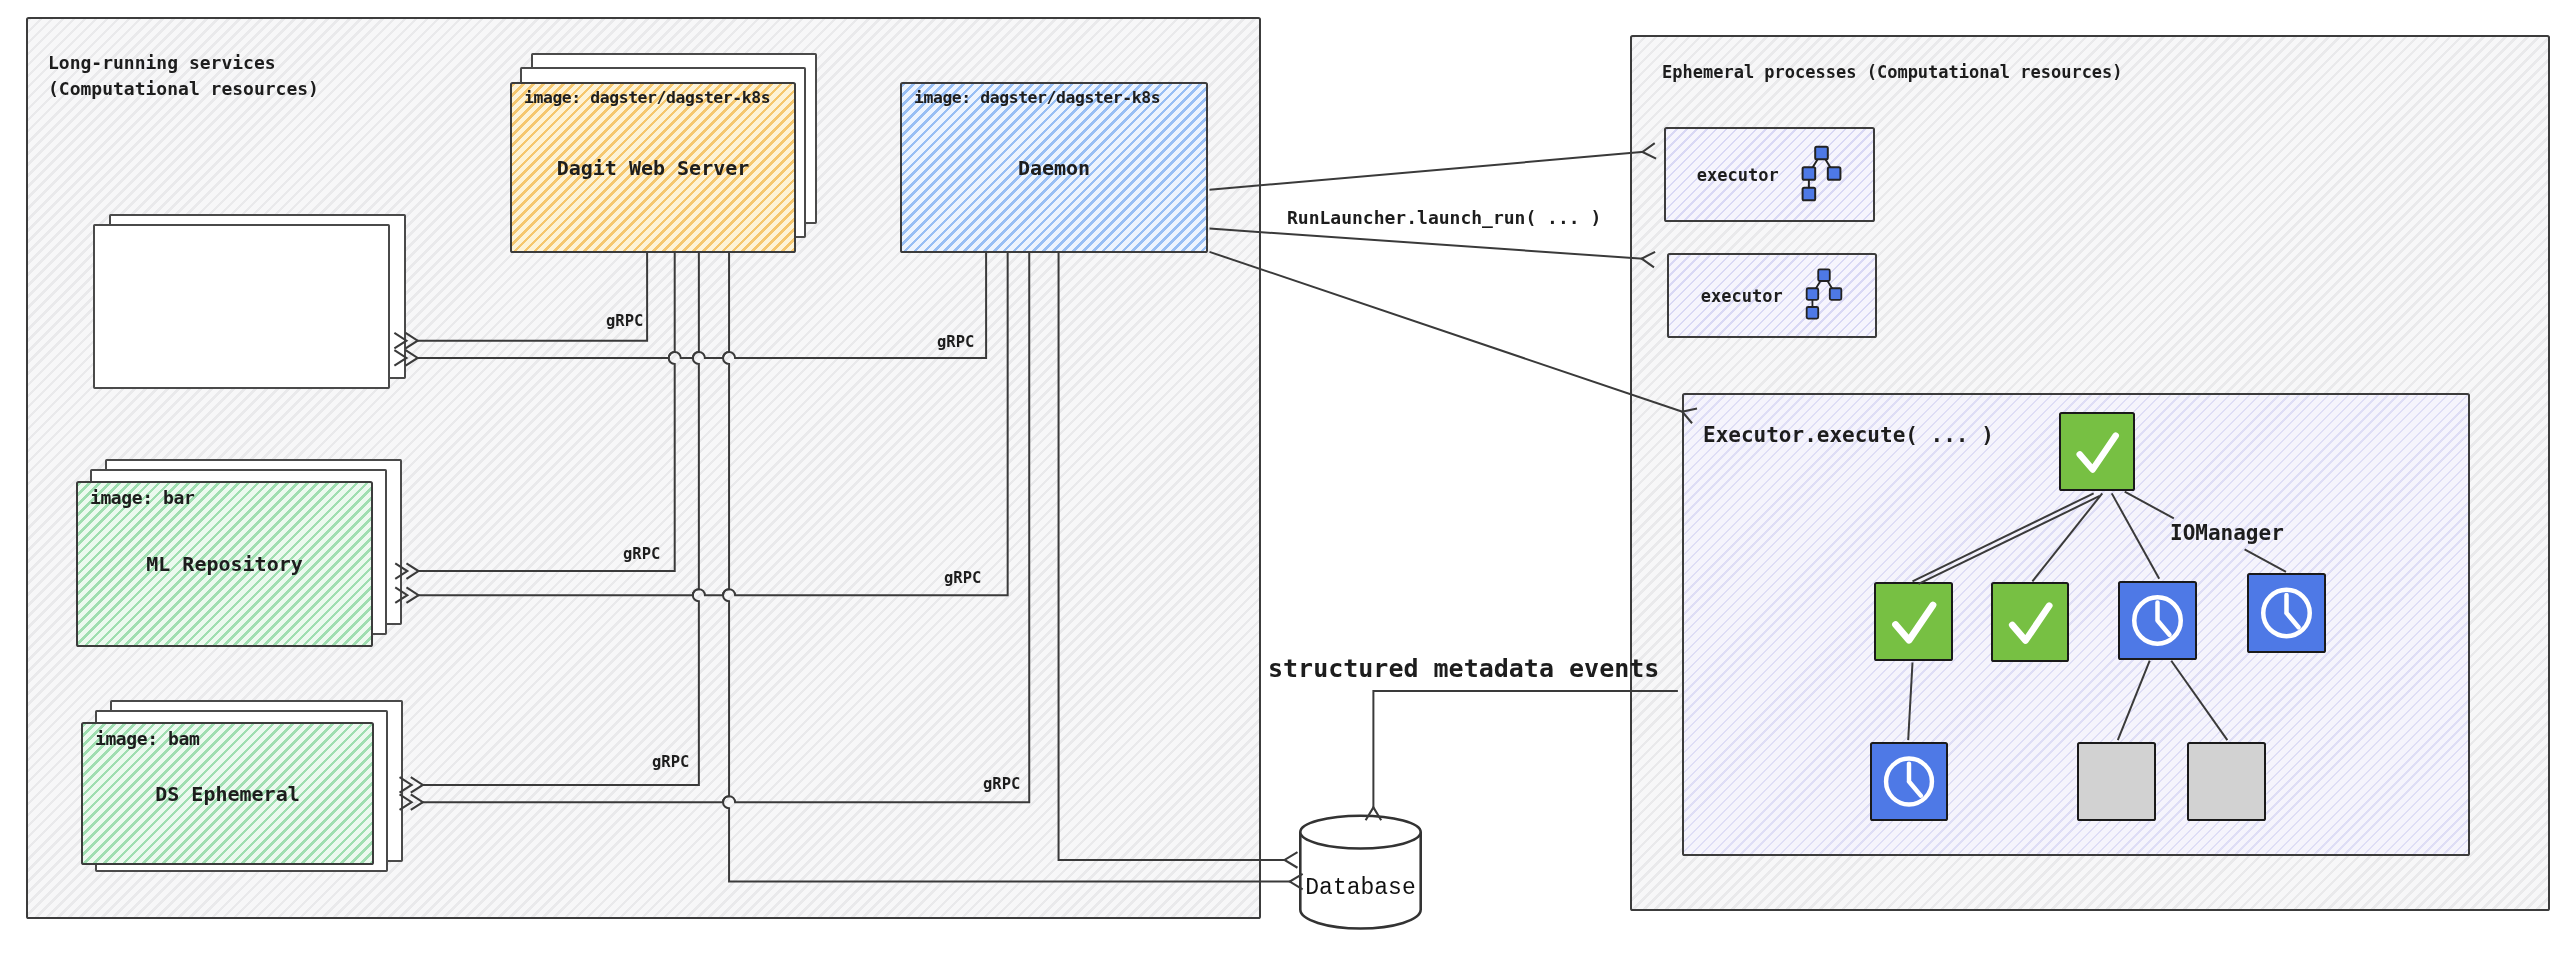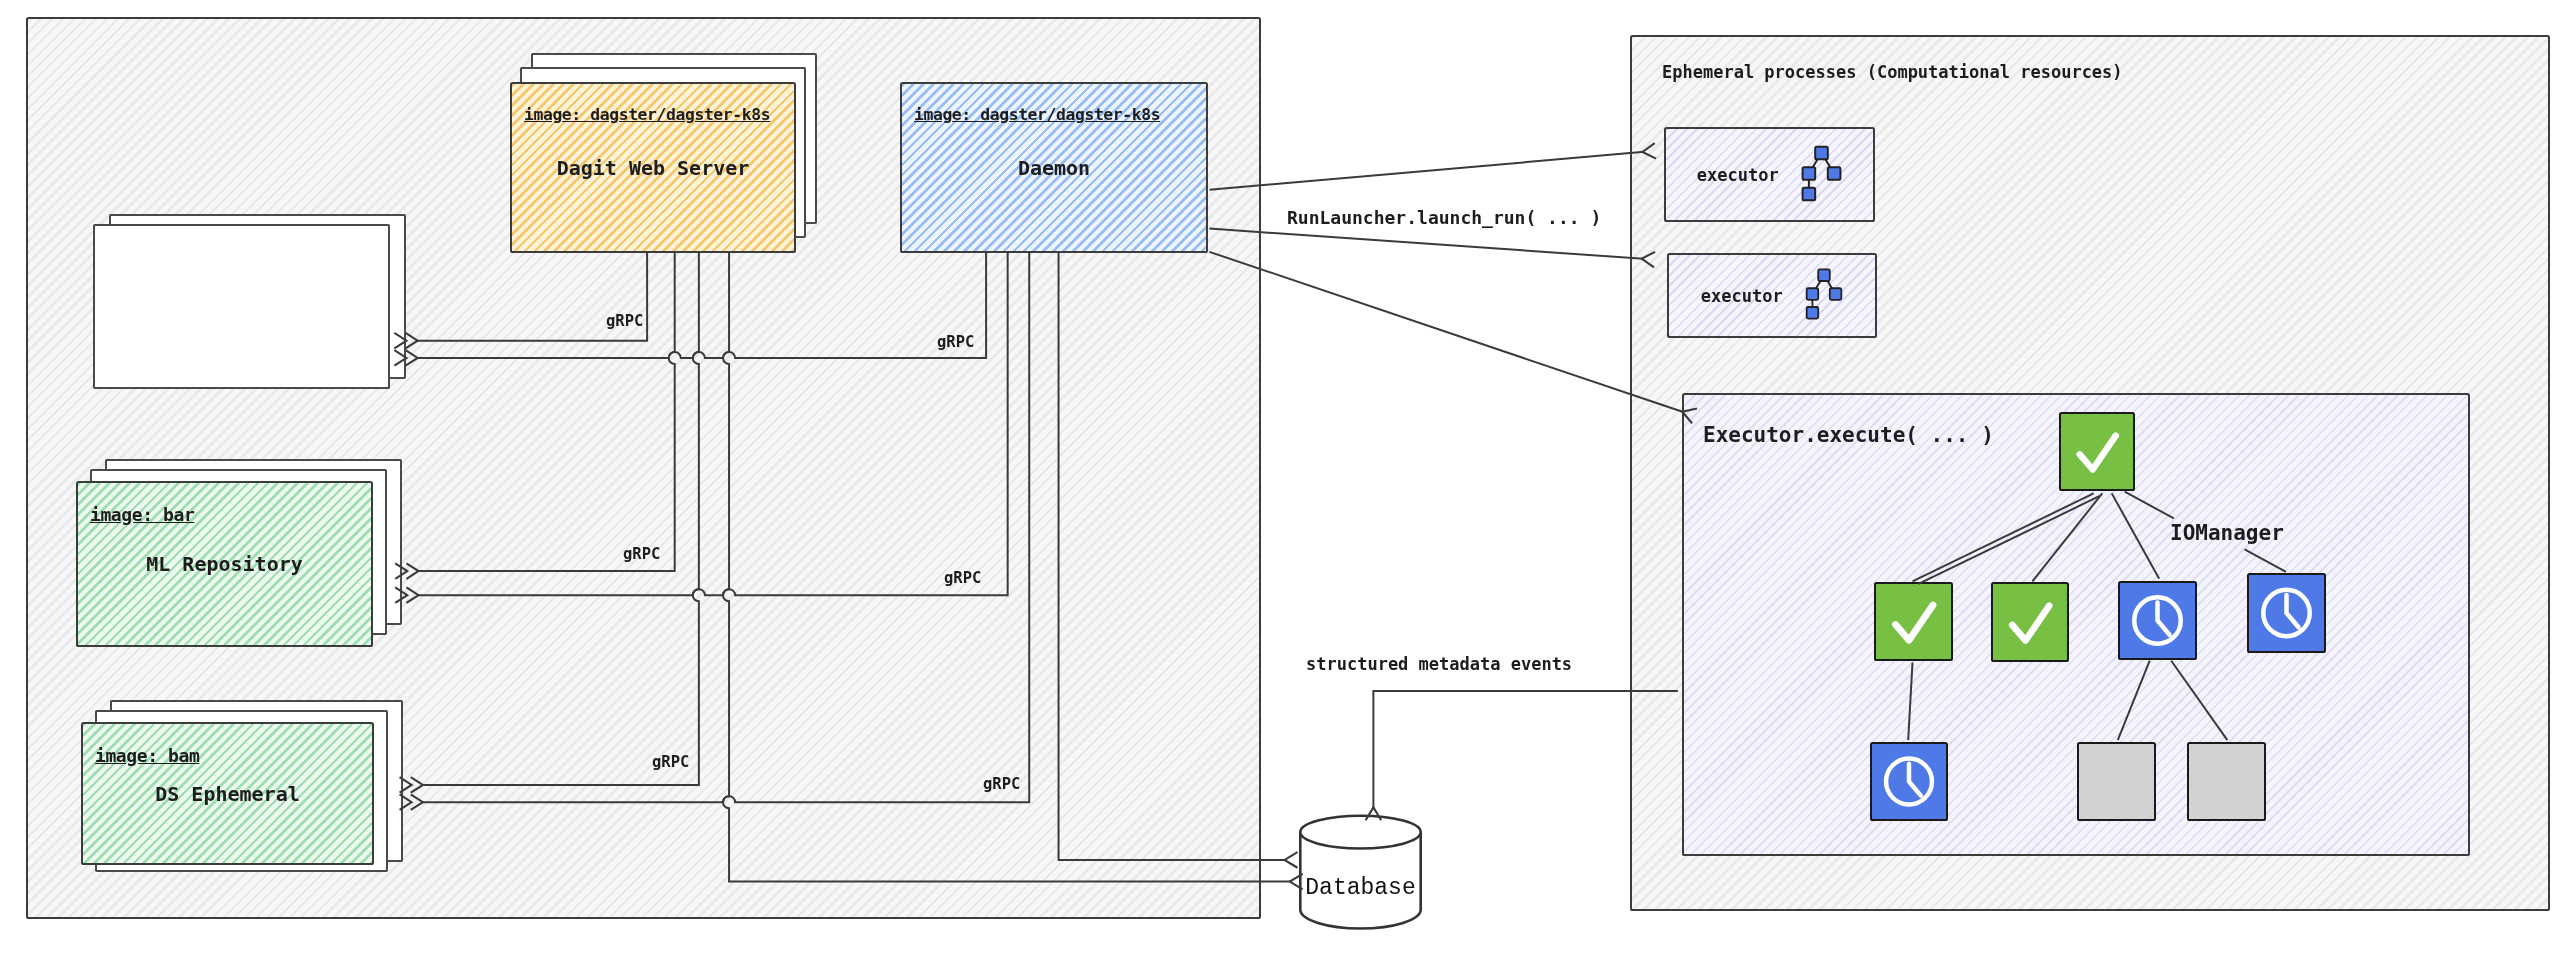--- a/index.html
+++ b/index.html
@@ -8,39 +8,43 @@
   .abs{position:absolute;box-sizing:border-box;}
   .box{position:absolute;box-sizing:border-box;border:2.2px solid #3c3c3c;border-radius:2.6px;}
   .page{position:absolute;box-sizing:border-box;border:2.2px solid #4a4a4a;border-radius:1.7px;background:#ffffff;}
   .hatch-gray  {background:repeating-linear-gradient(135deg, rgba(90,90,100,0.085) 0 2.6px, transparent 2.6px 7.8px) #f7f7f8;}
   .hatch-yellow{background:repeating-linear-gradient(135deg, rgba(243,184,75,0.75) 0 2.6px, transparent 2.6px 7px) #fdf3d7;}
   .hatch-blue  {background:repeating-linear-gradient(135deg, rgba(116,168,240,0.70) 0 2.6px, transparent 2.6px 7px) #edf4fe;}
   .hatch-green {background:repeating-linear-gradient(135deg, rgba(96,200,125,0.55) 0 2.6px, transparent 2.6px 7px) #ecf9ef;}
   .hatch-lav   {background:repeating-linear-gradient(135deg, rgba(150,150,225,0.30) 0 1.7px, transparent 1.7px 7px) #f6f5fd;margin-left:8px;}
   .hatch-lav2  {background:repeating-linear-gradient(135deg, rgba(150,150,225,0.24) 0 1.7px, transparent 1.7px 7px) #f5f4fc;}
   .mono{font-family:"DejaVu Sans Mono",monospace;font-weight:700;color:#1d1d1d;}
-  .img-label{position:absolute;top:21px;left:12px;font-size:16.4px;letter-spacing:-0.4px;text-decoration:underline;}
+  .img-label{position:absolute;top:4px;left:12px;font-size:16.4px;letter-spacing:-0.4px;}
   .img-label.sm{font-size:18px;}
   .box-name{position:absolute;left:0;right:0;top:50%;transform:translateY(-50%);text-align:center;font-size:20px;}
   .grpc{position:absolute;font-size:15.5px;font-weight:700;}
   .wires{position:absolute;left:0;top:0;pointer-events:none;}
   .node{position:absolute;box-sizing:border-box;border:2.6px solid #1a1a1a;border-radius:2.6px;}
   .node svg{display:block;width:100%;height:100%;}
   .exec-inner{display:flex;align-items:center;justify-content:center;gap:22.4px;height:100%;}
   .exec-label{font-size:17px;font-weight:700;}
   .db-label{position:absolute;font-family:Liberation Mono, monospace;font-size:23px;color:#111;}
 </style>
 </head>
 <body>
 
 <div class="canvas">
 
   <div class="box hatch-gray" style="left:26px;top:17px;width:1235px;height:902px;"></div>
   <div class="box hatch-gray" style="left:1630px;top:35px;width:920px;height:876px;"></div>
 
+  <div class="abs mono" style="left:48px;top:50px;font-size:18px;line-height:26px;">
+    <div>Long-running services</div>
+    <div>(Computational resources)</div>
+  </div>
   <div class="abs mono" style="left:1662px;top:62px;font-size:17px;">Ephemeral processes (Computational resources)</div>
 
   <div class="page" style="left:531px;top:53px;width:286px;height:171px;"></div>
   <div class="page" style="left:520px;top:67px;width:286px;height:171px;"></div>
   <div class="box hatch-yellow" style="left:510px;top:82px;width:286px;height:171px;">
     <div class="img-label mono">image: dagster/dagster-k8s</div>
     <div class="box-name mono">Dagit Web Server</div>
   </div>
 
   <div class="box hatch-blue" style="left:900px;top:82px;width:308px;height:171px;">
@@ -66,21 +70,21 @@
   </div>
 
   <div class="grpc mono" style="left:606px;top:312px;">gRPC</div>
   <div class="grpc mono" style="left:937px;top:333px;">gRPC</div>
   <div class="grpc mono" style="left:623px;top:545px;">gRPC</div>
   <div class="grpc mono" style="left:944px;top:569px;">gRPC</div>
   <div class="grpc mono" style="left:652px;top:753px;">gRPC</div>
   <div class="grpc mono" style="left:983px;top:775px;">gRPC</div>
 
   <div class="abs mono" style="left:1287px;top:207px;font-size:18px;">RunLauncher.launch_run( ... )</div>
-  <div class="abs mono" style="left:1306px;top:654px;font-size:17px;">structured metadata events</div>
+  <div class="abs mono" style="left:1268px;top:654px;font-size:25px;">structured metadata events</div>
 
   <div class="box hatch-lav" style="left:1656px;top:127px;width:211px;height:95px;">
     <div class="exec-inner">
       <span class="exec-label mono">executor</span>
       <span>
         <svg width="41" height="57" viewBox="0 0 52 72">
           <path d="M26 10 L10 36 M26 10 L42 36 M10 36 L10 62" stroke="#222" stroke-width="2.5" fill="none"></path>
           <rect x="18" y="2" width="16" height="16" rx="2" fill="#4e79e6" stroke="#222" stroke-width="2.5"></rect>
           <rect x="2" y="28" width="16" height="16" rx="2" fill="#4e79e6" stroke="#222" stroke-width="2.5"></rect>
           <rect x="34" y="28" width="16" height="16" rx="2" fill="#4e79e6" stroke="#222" stroke-width="2.5"></rect>

